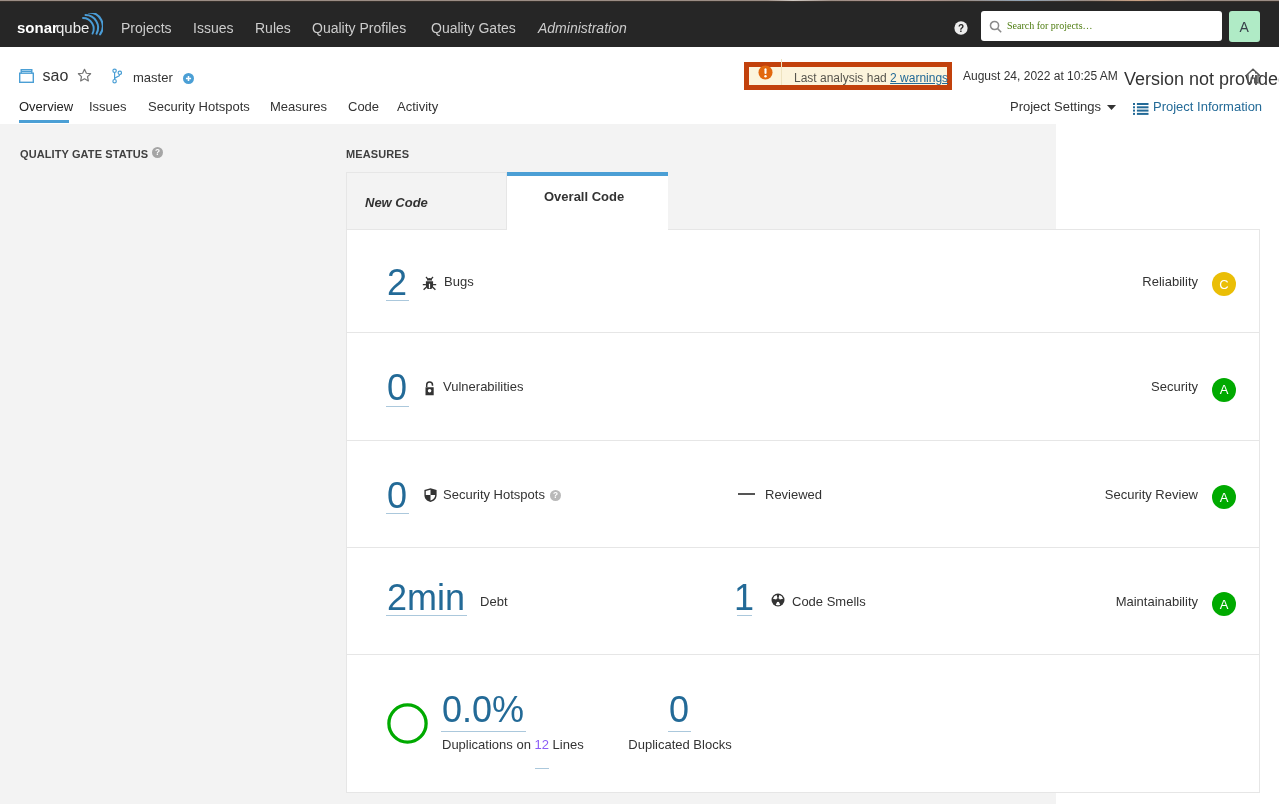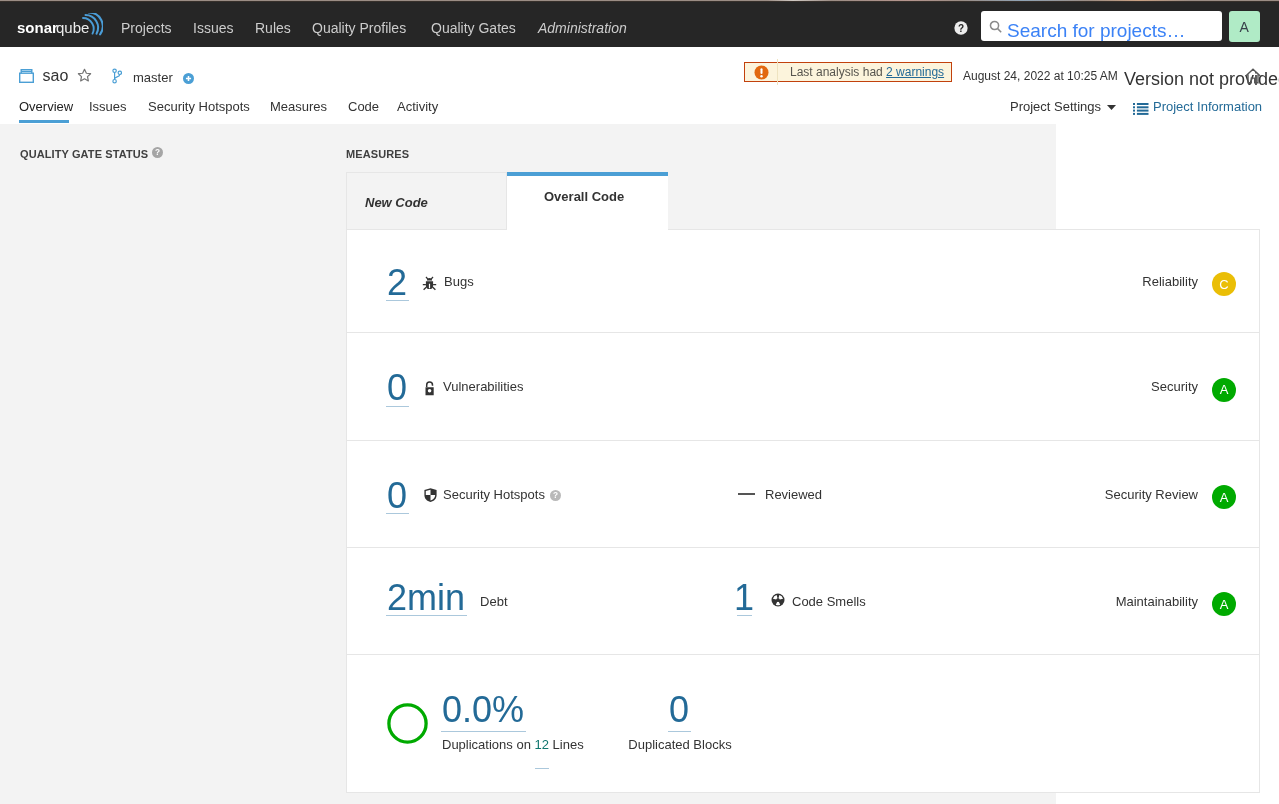--- a/index.html
+++ b/index.html
@@ -5,21 +5,21 @@
 * { margin:0; padding:0; box-sizing:border-box; }
 html,body { width:1279px; height:804px; font-family:"Liberation Sans", sans-serif; background:#fff; overflow:hidden; position:relative; }
 .abs { position:absolute; line-height:1; white-space:nowrap; }
 .topstrip { position:absolute; left:0; top:0; width:1279px; height:1px; background:linear-gradient(90deg,#9b8d85 0,#9b8d85 60%,#cfc8c2 62%,#9b8d85 65%,#b5958e 71%,#9b8d85 75%,#8fa3b5 80%,#9b8d85 85%,#c9a183 89%,#9b8d85 93%,#9b8d85 100%); }
 .topstrip2 { position:absolute; left:0; top:1px; width:1279px; height:1px; background:#37302b; }
 
 .navbar { position:absolute; left:0; top:2px; width:1279px; height:45px; background:#262626; }
 .nmi { position:absolute; top:19px; font-size:14px; color:#ccc; line-height:1; white-space:nowrap; }
 
 .pheader { position:absolute; left:0; top:47px; width:1279px; height:77px; background:#fff; }
-.warnbox { position:absolute; left:744px; top:15px; width:208px; height:20px; background:#fcf4dc; border:1px solid #c2410c; display:flex; align-items:center; }
+.warnbox { position:absolute; left:744px; top:15px; width:208px; height:28px; background:#fcf4dc; border:5px solid #c2410c; display:flex; align-items:flex-end; }
 .warnbox .icwrap { width:33px; height:26px; border-right:1px solid #eee3c0; display:flex; align-items:center; justify-content:center; flex:none; }
 .warnbox .txt { font-size:12px; color:#57554e; margin-left:12px; white-space:nowrap; }
 .warnbox a { color:#236a97; text-decoration:underline; }
 .tab { position:absolute; top:53px; font-size:13px; color:#333; line-height:1; }
 
 .content { position:absolute; left:0; top:124px; width:1056px; height:680px; background:#f3f3f3; }
 .seclabel { position:absolute; top:25px; font-size:11px; font-weight:bold; color:#404040; letter-spacing:.1px; line-height:1; }
 .qg-box { position:absolute; left:20px; top:50px; width:309px; height:161px; background:#00a300; color:#fff; }
 .qg-box h1 { font-size:24px; font-weight:bold; line-height:24px; margin:18px 0 0 16px; letter-spacing:.3px; }
 .qg-box p { font-size:13px; line-height:13px; margin:18px 0 0 16px; }
@@ -60,21 +60,21 @@
   <span class="nmi" style="left:538px;font-style:italic;">Administration</span>
   <svg class="abs" style="left:954px; top:19px;" width="14" height="14" viewBox="0 0 16 16">
       <circle cx="8" cy="8" r="7.6" fill="#ececec"></circle>
       <text x="8" y="12.2" text-anchor="middle" font-size="11.5" font-weight="bold" fill="#262626" font-family="Liberation Sans">?</text>
     </svg>
   <div class="abs" style="left:981px; top:9px; width:241px; height:30px; background:#fff; border-radius:3px;">
     <svg class="abs" style="left:8px; top:9px;" width="13" height="13" viewBox="0 0 16 16" fill="none" stroke="#8a8a8a" stroke-width="1.9">
         <circle cx="6.8" cy="6.8" r="5"></circle>
         <line x1="10.6" y1="10.6" x2="15" y2="15"></line>
       </svg>
-    <span class="abs" style="left:26px; top:9.5px; font-size:19px; color:#3b82f6;">Search for projects…</span>
+    <span class="abs" style="left:26px; top:9.5px; font-size:10px; color:#4d7c0f;font-family:Liberation Serif, serif;">Search for projects…</span>
   </div>
   <div class="abs" style="left:1229px; top:9px; width:31px; height:31px; background:#b0ebc6; border-radius:3px;">
     <span class="abs" style="left:10.5px; top:9px; font-size:14px; color:#38404a;">A</span>
   </div>
 </div>
 
 <div class="pheader">
   <svg class="abs" style="left:19px; top:21.5px;" width="15" height="14" viewBox="0 0 15 14" fill="none" stroke="#4b9fd5" stroke-width="1.4">
       <rect x="0.7" y="4.2" width="13.6" height="9.1"></rect>
       <path d="M2.2 4.2 L2.2 0.7 L12.8 0.7 L12.8 4.2"></path>
@@ -215,21 +215,21 @@
       </span>
       <span class="rlabel">Maintainability</span>
       <span class="badge A">A</span>
     </div>
     <div class="mrow" style="height:138px; border-bottom:none;">
       <svg class="abs" style="left:40px; top:48px;" width="41" height="41" viewBox="0 0 41 41">
           <circle cx="20.5" cy="20.5" r="18.6" fill="none" stroke="#00aa00" stroke-width="3.3"></circle>
         </svg>
       <div class="abs" style="left:95px; top:37px;">
         <span class="num" style="top:0; padding-bottom:4px;">0.0%</span>
-        <div class="mlabel" style="margin-top:6px; line-height:13px;">Duplications on <a style="color:#0f766e; border-bottom:1px solid #abc8dc; padding-bottom:16px;">12</a> Lines</div>
+        <div class="mlabel" style="margin-top:6px; line-height:13px;">Duplications on <a style="color:#8b5cf6; border-bottom:1px solid #abc8dc; padding-bottom:16px;">12</a> Lines</div>
       </div>
       <div class="abs" style="left:281px; top:37px; width:104px; text-align:center;">
         <span class="num" style="top:0; padding-bottom:4px;">0</span>
         <div class="mlabel" style="margin-top:6px; line-height:13px;">Duplicated Blocks</div>
       </div>
     </div>
   </div>
 </div>
 
 </body></html>

